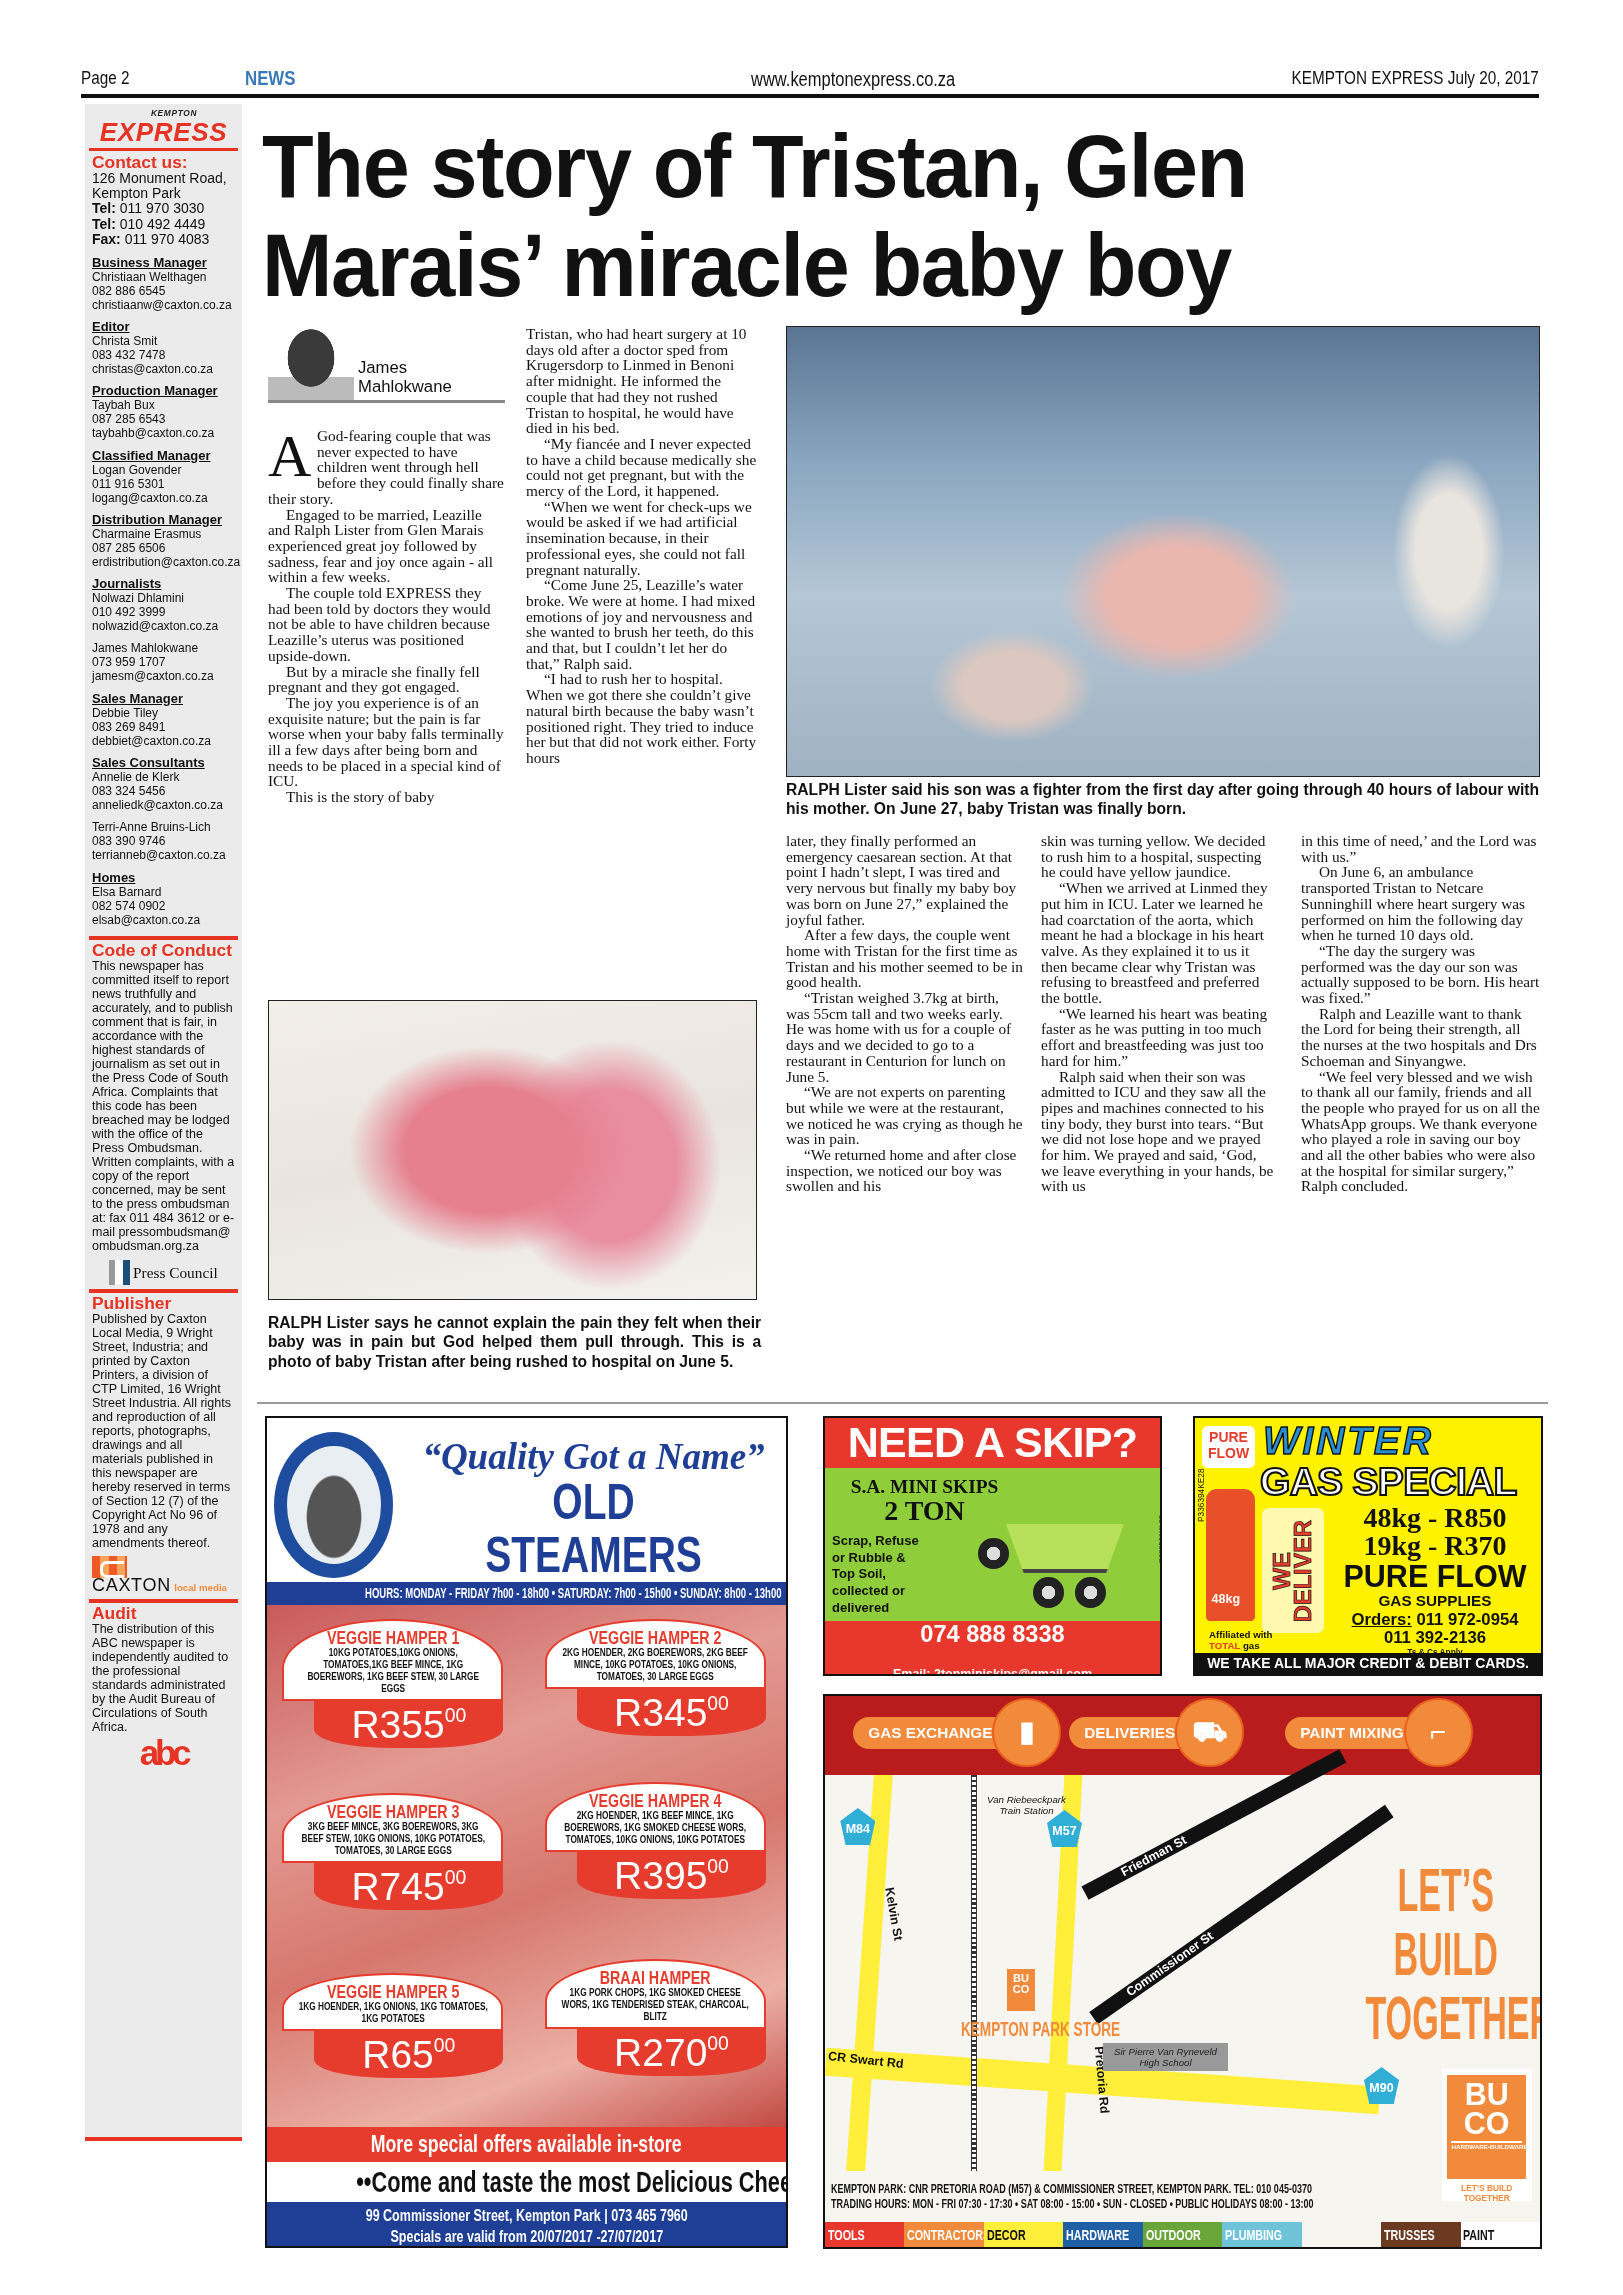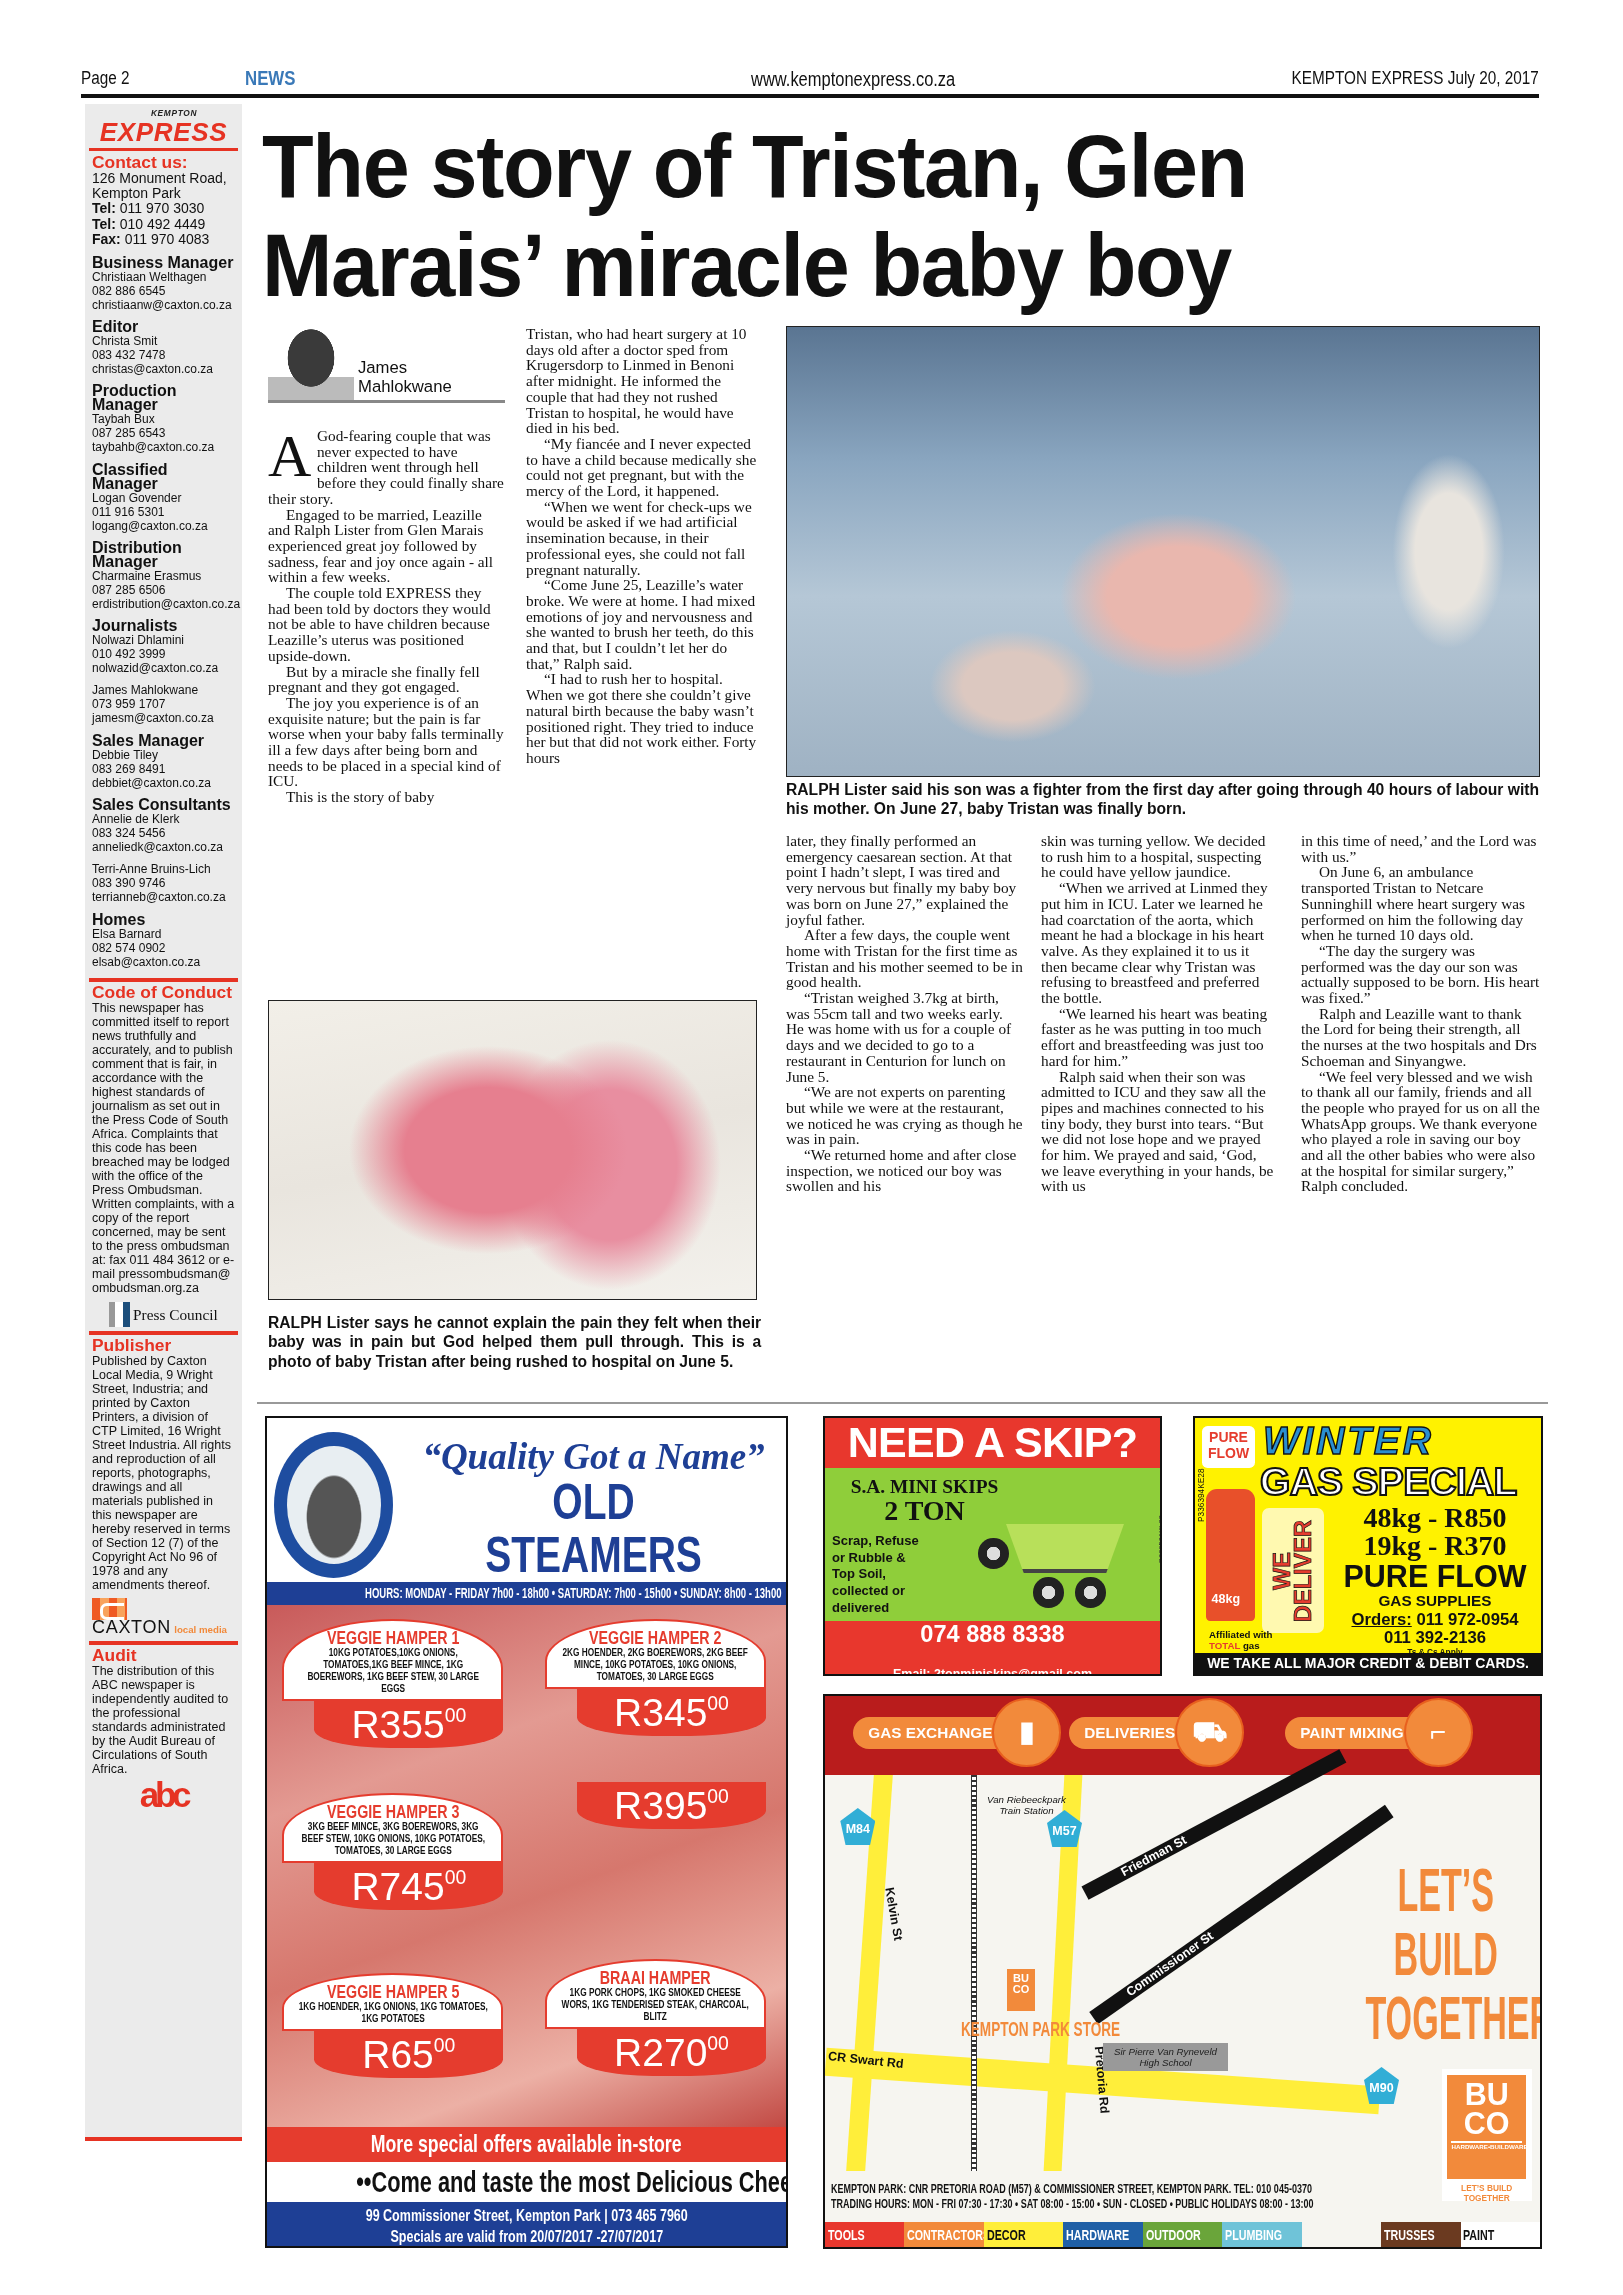--- a/index.html
+++ b/index.html
@@ -16,21 +16,21 @@
 
   
   .sidebar { position: absolute; left: 85px; top: 104px; width: 157px; height: 2037px; background: #ebebeb; padding: 0 7px; font-size: 12px; line-height: 14px; }
   .logo { height: 37px; margin-top: 2.8px; display: flex; flex-direction: column; align-items: center; justify-content: center; }
   .logo .small { font-size: 8.3px; font-weight: bold; font-style: italic; color: #222; letter-spacing: 0.7px; margin-left: 21px; }
   .logo .big { font-size: 26px; font-weight: 900; font-style: italic; color: #e63323; letter-spacing: 0.7px; line-height: 25px; }
   .red-bar { height: 3.5px; background: #e63323; margin: 4.2px -2.8px 1.4px; }
   .side-h { color: #e63323; font-weight: bold; font-size: 17.4px; line-height: 18px; }
   .side-block { margin-top: 8.3px; }
   .contact-lines { font-size: 14px; line-height: 15.3px; }
-  .role { font-weight: bold; font-size: 16px; }
+  .role { font-weight: bold; font-size: 13px; text-decoration: underline; }
   .press-logo { display: flex; align-items: center; justify-content: center; gap: 2.8px; margin: 7px 0 4.2px; }
   .press-logo .mark { width: 21px; height: 25px; background: linear-gradient(90deg, #999 0 30%, #fff 30% 65%, #1d4f7c 65%); }
   .press-logo .txt { font-family: "Liberation Serif", serif; font-size: 15.3px; line-height: 14px; }
   .caxton { margin-top: 5.6px; }
   .caxton .mark { width: 35px; height: 22px; background: repeating-linear-gradient(90deg, #ef5a24 0 8.3px, #f8a35c 8.3px 16.7px); position: relative; }
   .caxton .mark::after { content: ""; position: absolute; left: 8.3px; top: 5.6px; width: 21px; height: 11px; border: 3.5px solid #fff; border-right: none; border-radius: 7px 0 0 7px; }
   .caxton .name { font-size: 18px; letter-spacing: 0.7px; }
   .caxton .sub { font-size: 9.7px; color: #f28a3b; font-weight: bold; }
   .abc { text-align: center; font-size: 35px; font-weight: 900; color: #e63323; letter-spacing: -4.2px; line-height: 35px; margin-top: 1.4px; }
   .side-bottom { position: absolute; left: 0; right: 0; bottom: 0; height: 4.2px; background: #e63323; }
@@ -342,20 +342,24 @@
         <div class="price"><span>R345</span><sup>00</sup></div>
       </div>
       <div class="hamper" style="left: 15.3px; top: 375px;">
         <div class="bub">
           <div class="title">VEGGIE HAMPER 3</div>
           <div class="items">3KG BEEF MINCE, 3KG BOEREWORS, 3KG BEEF STEW, 10KG ONIONS, 10KG POTATOES, TOMATOES, 30 LARGE EGGS</div>
         </div>
         <div class="price"><span>R745</span><sup>00</sup></div>
       </div>
       <div class="hamper" style="left: 278px; top: 364px;">
+        <div class="bub">
+          <div class="title">VEGGIE HAMPER 4</div>
+          <div class="items">2KG HOENDER, 1KG BEEF MINCE, 1KG BOEREWORS, 1KG SMOKED CHEESE WORS, TOMATOES, 10KG ONIONS, 10KG POTATOES</div>
+        </div>
         <div class="price"><span>R395</span><sup>00</sup></div>
       </div>
       <div class="hamper" style="left: 15.3px; top: 555px;">
         <div class="bub">
           <div class="title">VEGGIE HAMPER 5</div>
           <div class="items">1KG HOENDER, 1KG ONIONS, 1KG TOMATOES, 1KG POTATOES</div>
         </div>
         <div class="price"><span>R65</span><sup>00</sup></div>
       </div>
       <div class="hamper" style="left: 278px; top: 541px;">

